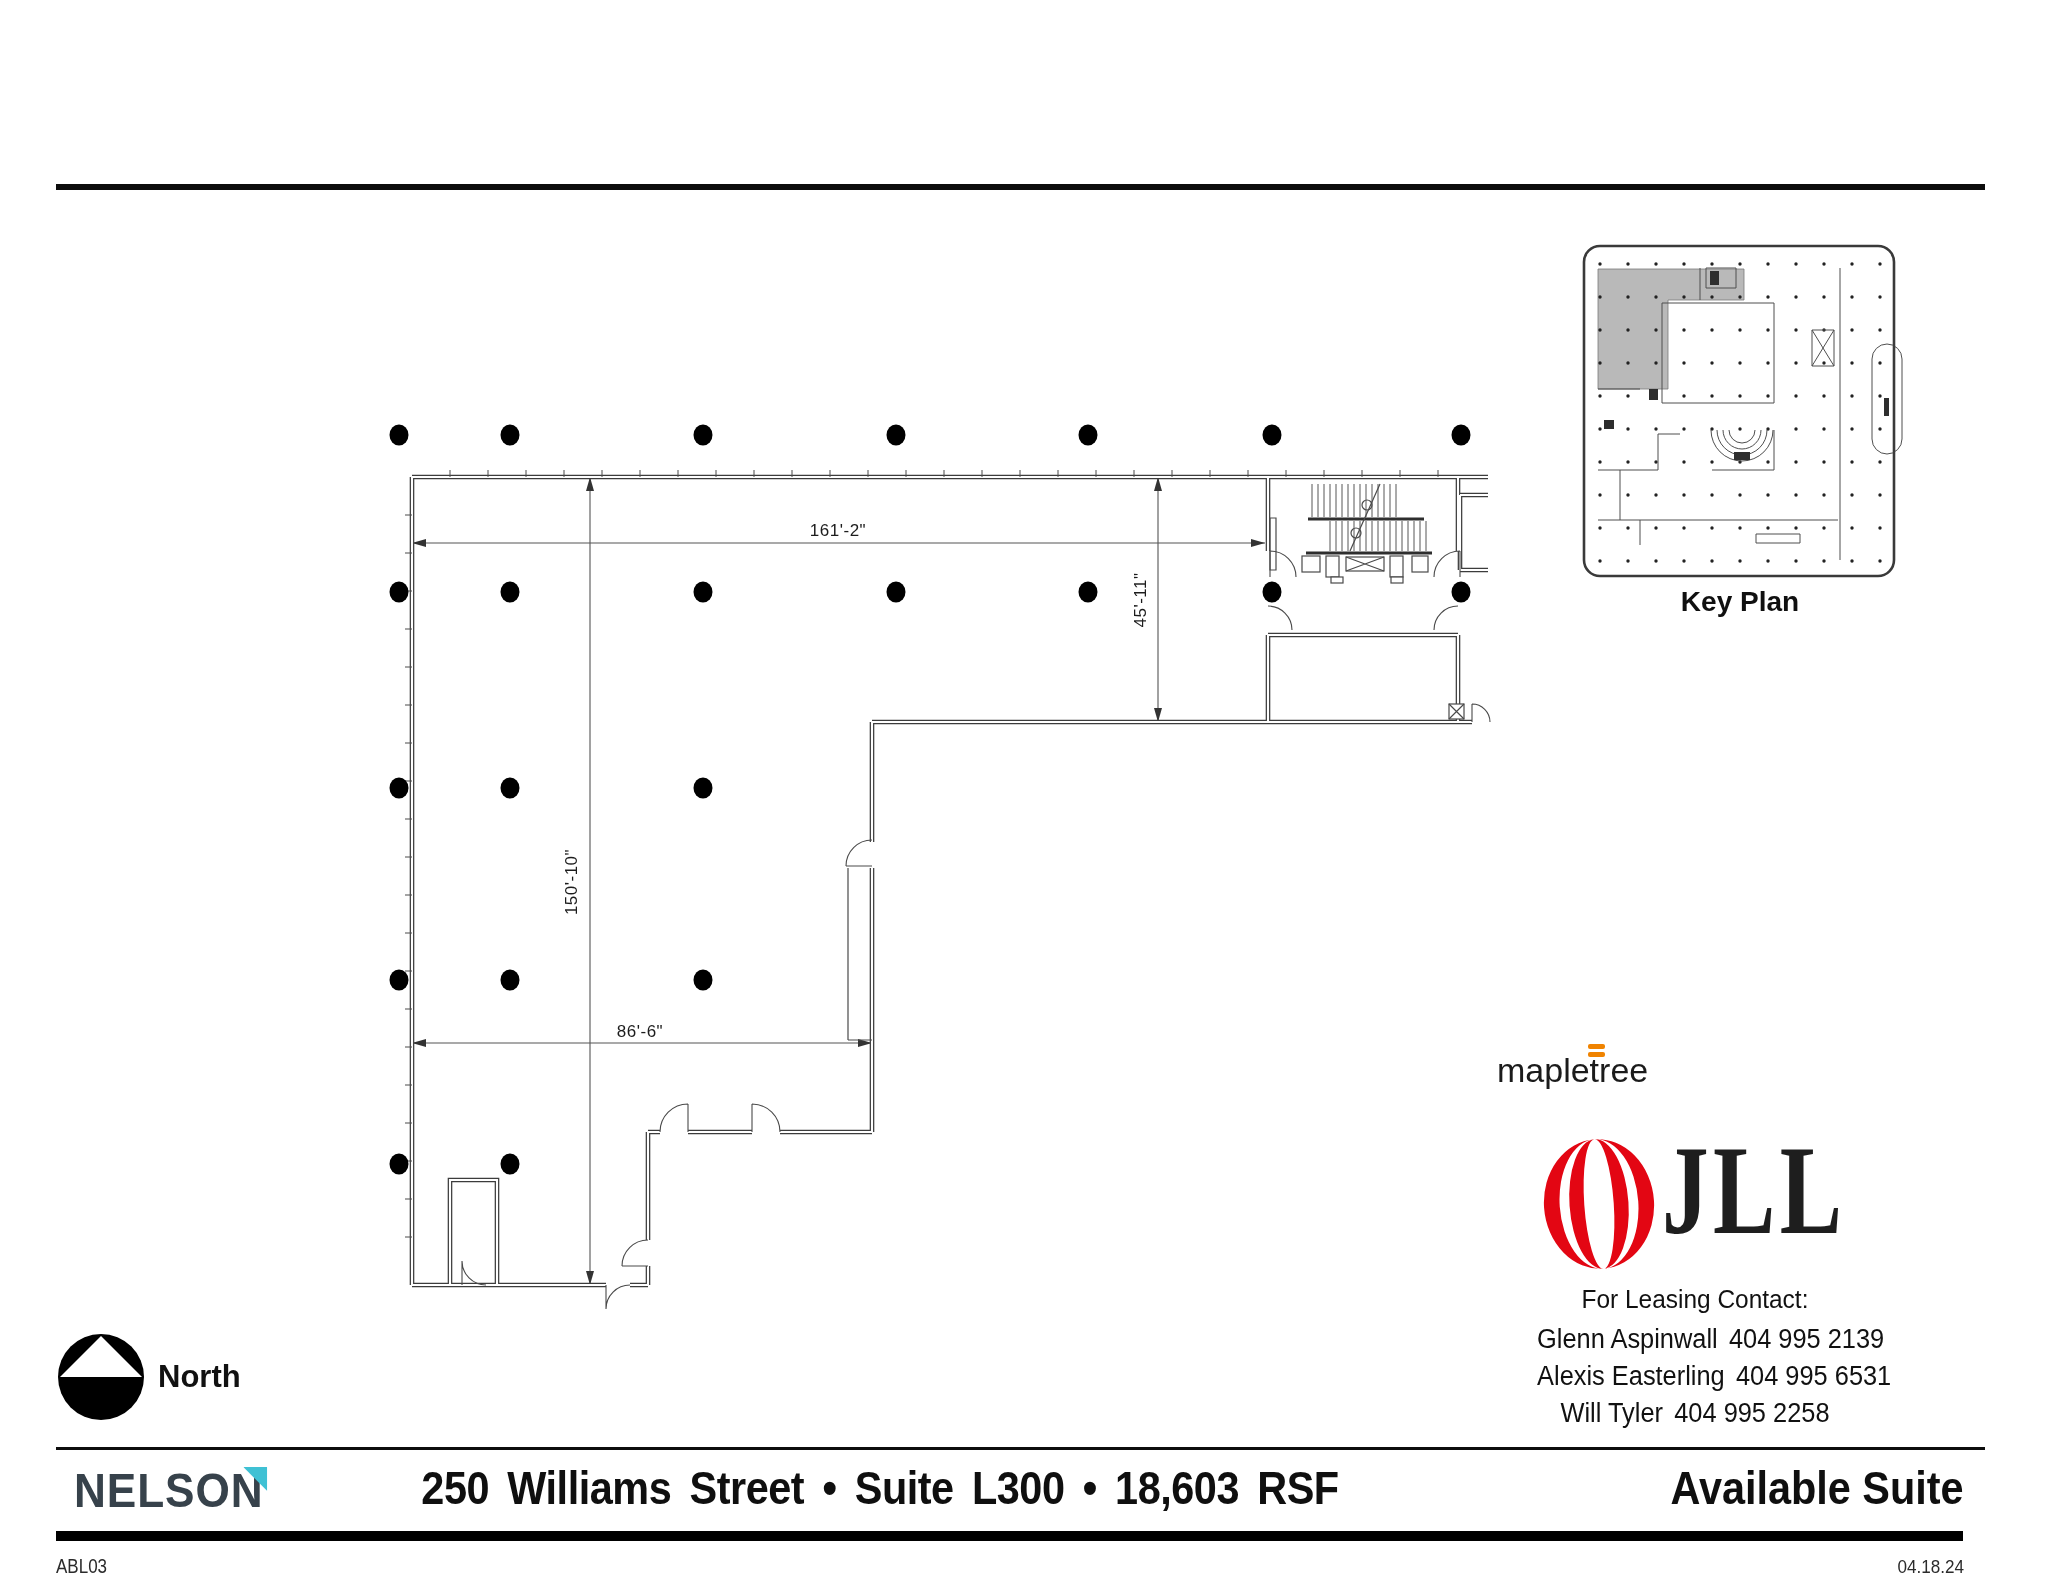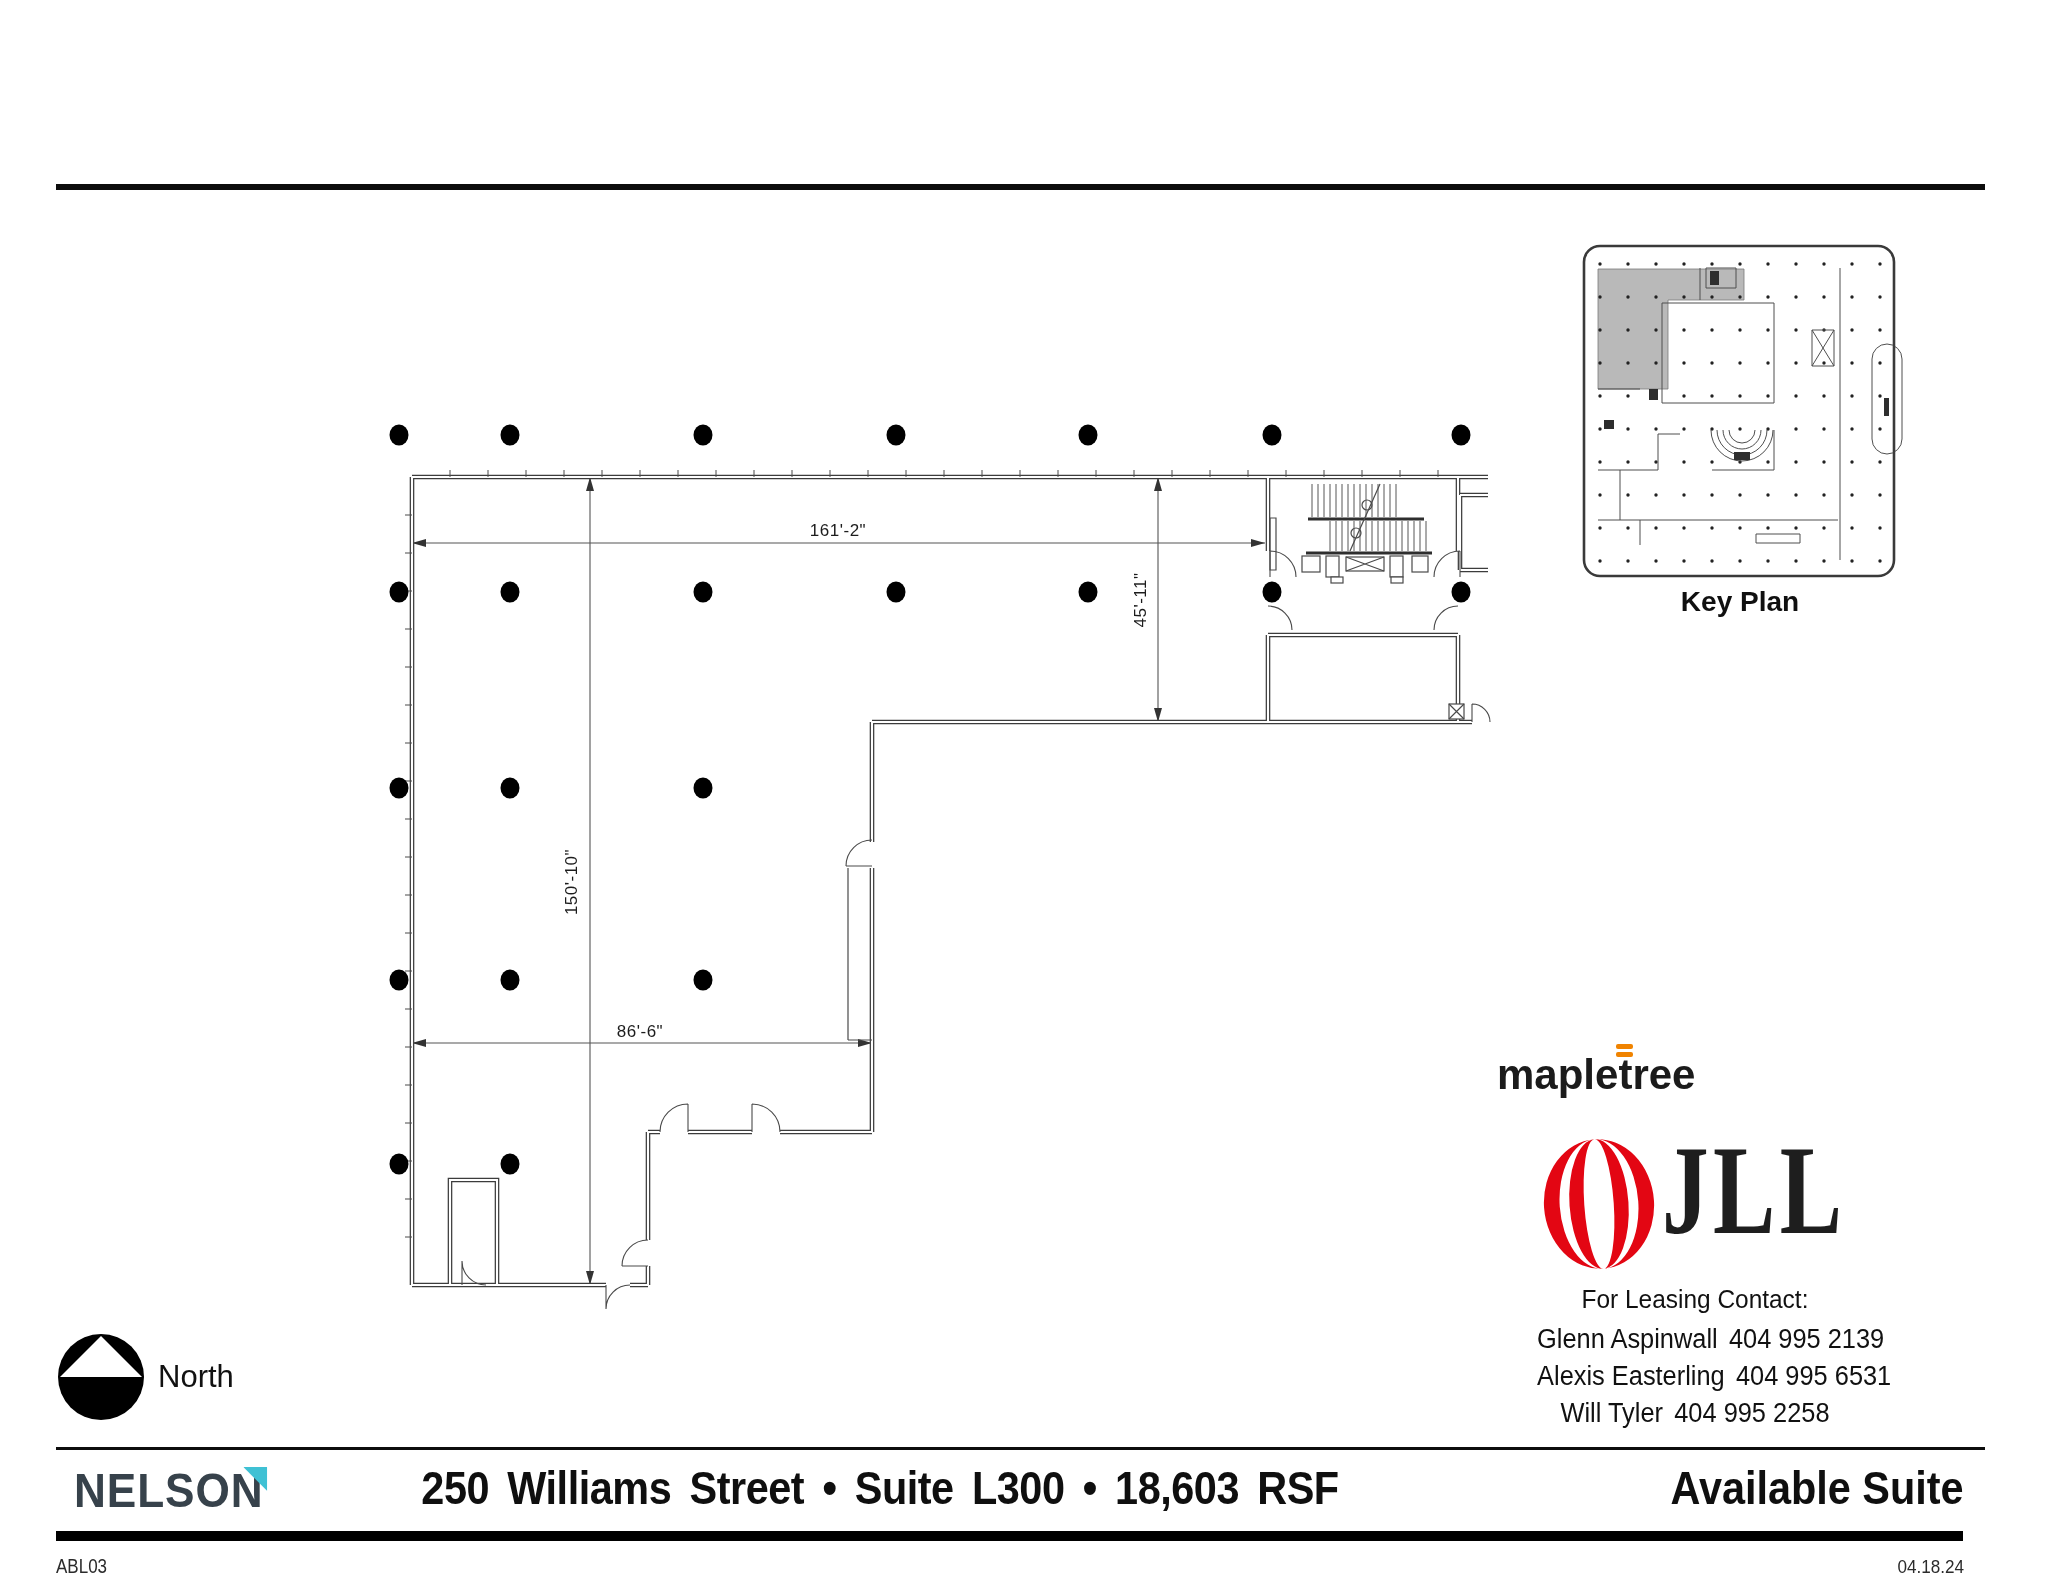--- a/index.html
+++ b/index.html
@@ -17,21 +17,21 @@
   .thin{fill:none;stroke:#4a4a4a;stroke-width:1.2;}
   .thick{fill:none;stroke:#2e2e2e;stroke-width:3;}
   .dim{fill:none;stroke:#555;stroke-width:1.1;}
   .arc{fill:none;stroke:#4a4a4a;stroke-width:1.1;}
   .dimlabel{font-family:"Liberation Sans",sans-serif;font-size:17px;fill:#1c1c1c;letter-spacing:.5px;}
   .kp-line{fill:none;stroke:#4f4f4f;stroke-width:1;}
   .kp-border{fill:none;stroke:#3a3a3a;stroke-width:2.6;}
   .kp-gray{fill:#b9b9b9;stroke:#7a7a7a;stroke-width:.8;}
   .kp-label{font-size:28px;font-weight:bold;fill:#101010;}
   
-  .mapletree{left:1497px;top:1051px;font-size:42px;font-weight:700;color:#1b1b1b;letter-spacing:0px;white-space:nowrap;}
+  .mapletree{left:1497px;top:1051px;font-size:34px;font-weight:400;color:#1b1b1b;letter-spacing:0px;white-space:nowrap;}
   .mt-t{position:relative;display:inline-block;}
   .mt-t::before,.mt-t::after{content:"";position:absolute;left:-2px;width:17px;height:5px;border-radius:2px;background:#f08300;}
   .mt-t::before{top:-7px;}
   .mt-t::after{top:1px;}
   .jll-globe{left:1540px;top:1134px;}
   .jll-text{left:1662px;top:1128px;font-family:"Liberation Serif",serif;font-weight:700;font-size:126px;
             line-height:1;color:#1e1e1e;letter-spacing:6px;transform:scaleX(.74);transform-origin:left top;white-space:nowrap;}
   
   .leasing{left:1527px;top:1284px;width:336px;text-align:center;transform:scaleX(.94);transform-origin:center top;}
   .leasing .head{font-size:26px;margin-bottom:6px;}
@@ -376,21 +376,21 @@
         <rect x="1649" y="389" width="9" height="11"></rect>
         <rect x="1734" y="452" width="16" height="8"></rect>
         <rect x="1884" y="398" width="5" height="18"></rect>
       </g>
       <text class="kp-label" x="1740" y="611" text-anchor="middle">Key Plan</text>
     </g>
   </svg>
 
   <div class="abs north-circle"></div>
   <div class="abs north-tri"></div>
-  <div class="abs" style="left:158px;top:1359px;font-size:31px;font-weight:normal;">North</div>
+  <div class="abs" style="left:158px;top:1359px;font-size:31px;font-weight:bold;">North</div>
 
   <div class="abs mapletree"><span>maple</span><span class="mt-t">t</span><span>ree</span></div>
 
   <svg class="abs jll-globe" width="118" height="140" viewBox="0 0 120 140">
     <g fill="#e30613" transform="rotate(-4 60 70)">
       <path d="M60,4 A56,66 0 0 0 60,136 A40,66 0 0 1 60,4 Z"></path>
       <path d="M60,4 A30,66 0 0 0 60,136 A15,66 0 0 1 60,4 Z"></path>
       <path d="M60,4 A56,66 0 0 1 60,136 A40,66 0 0 0 60,4 Z"></path>
       <path d="M60,4 A30,66 0 0 1 60,136 A15,66 0 0 0 60,4 Z"></path>
     </g>

